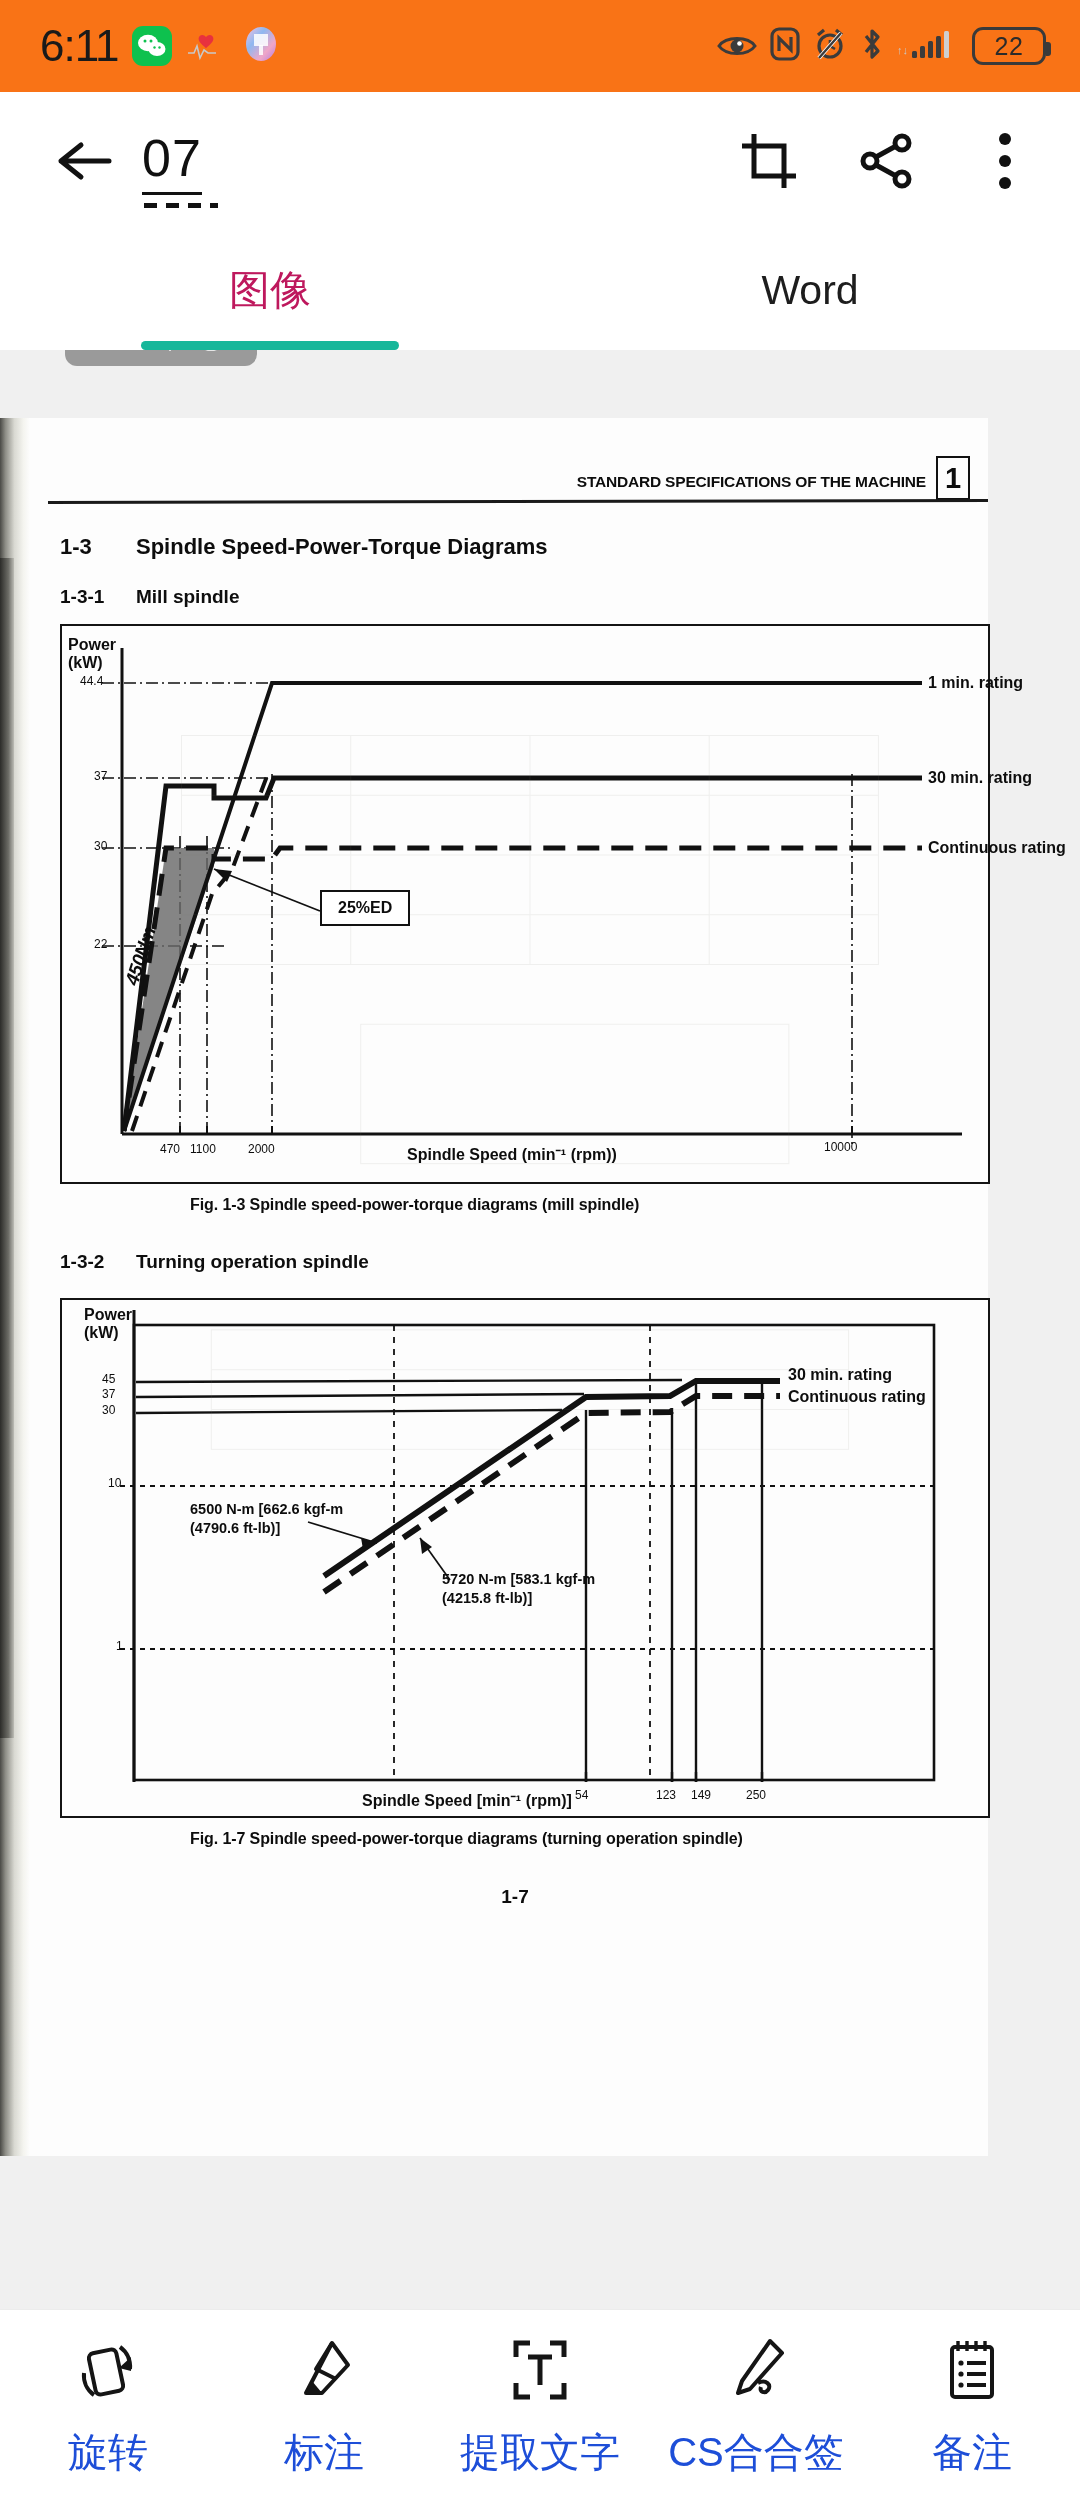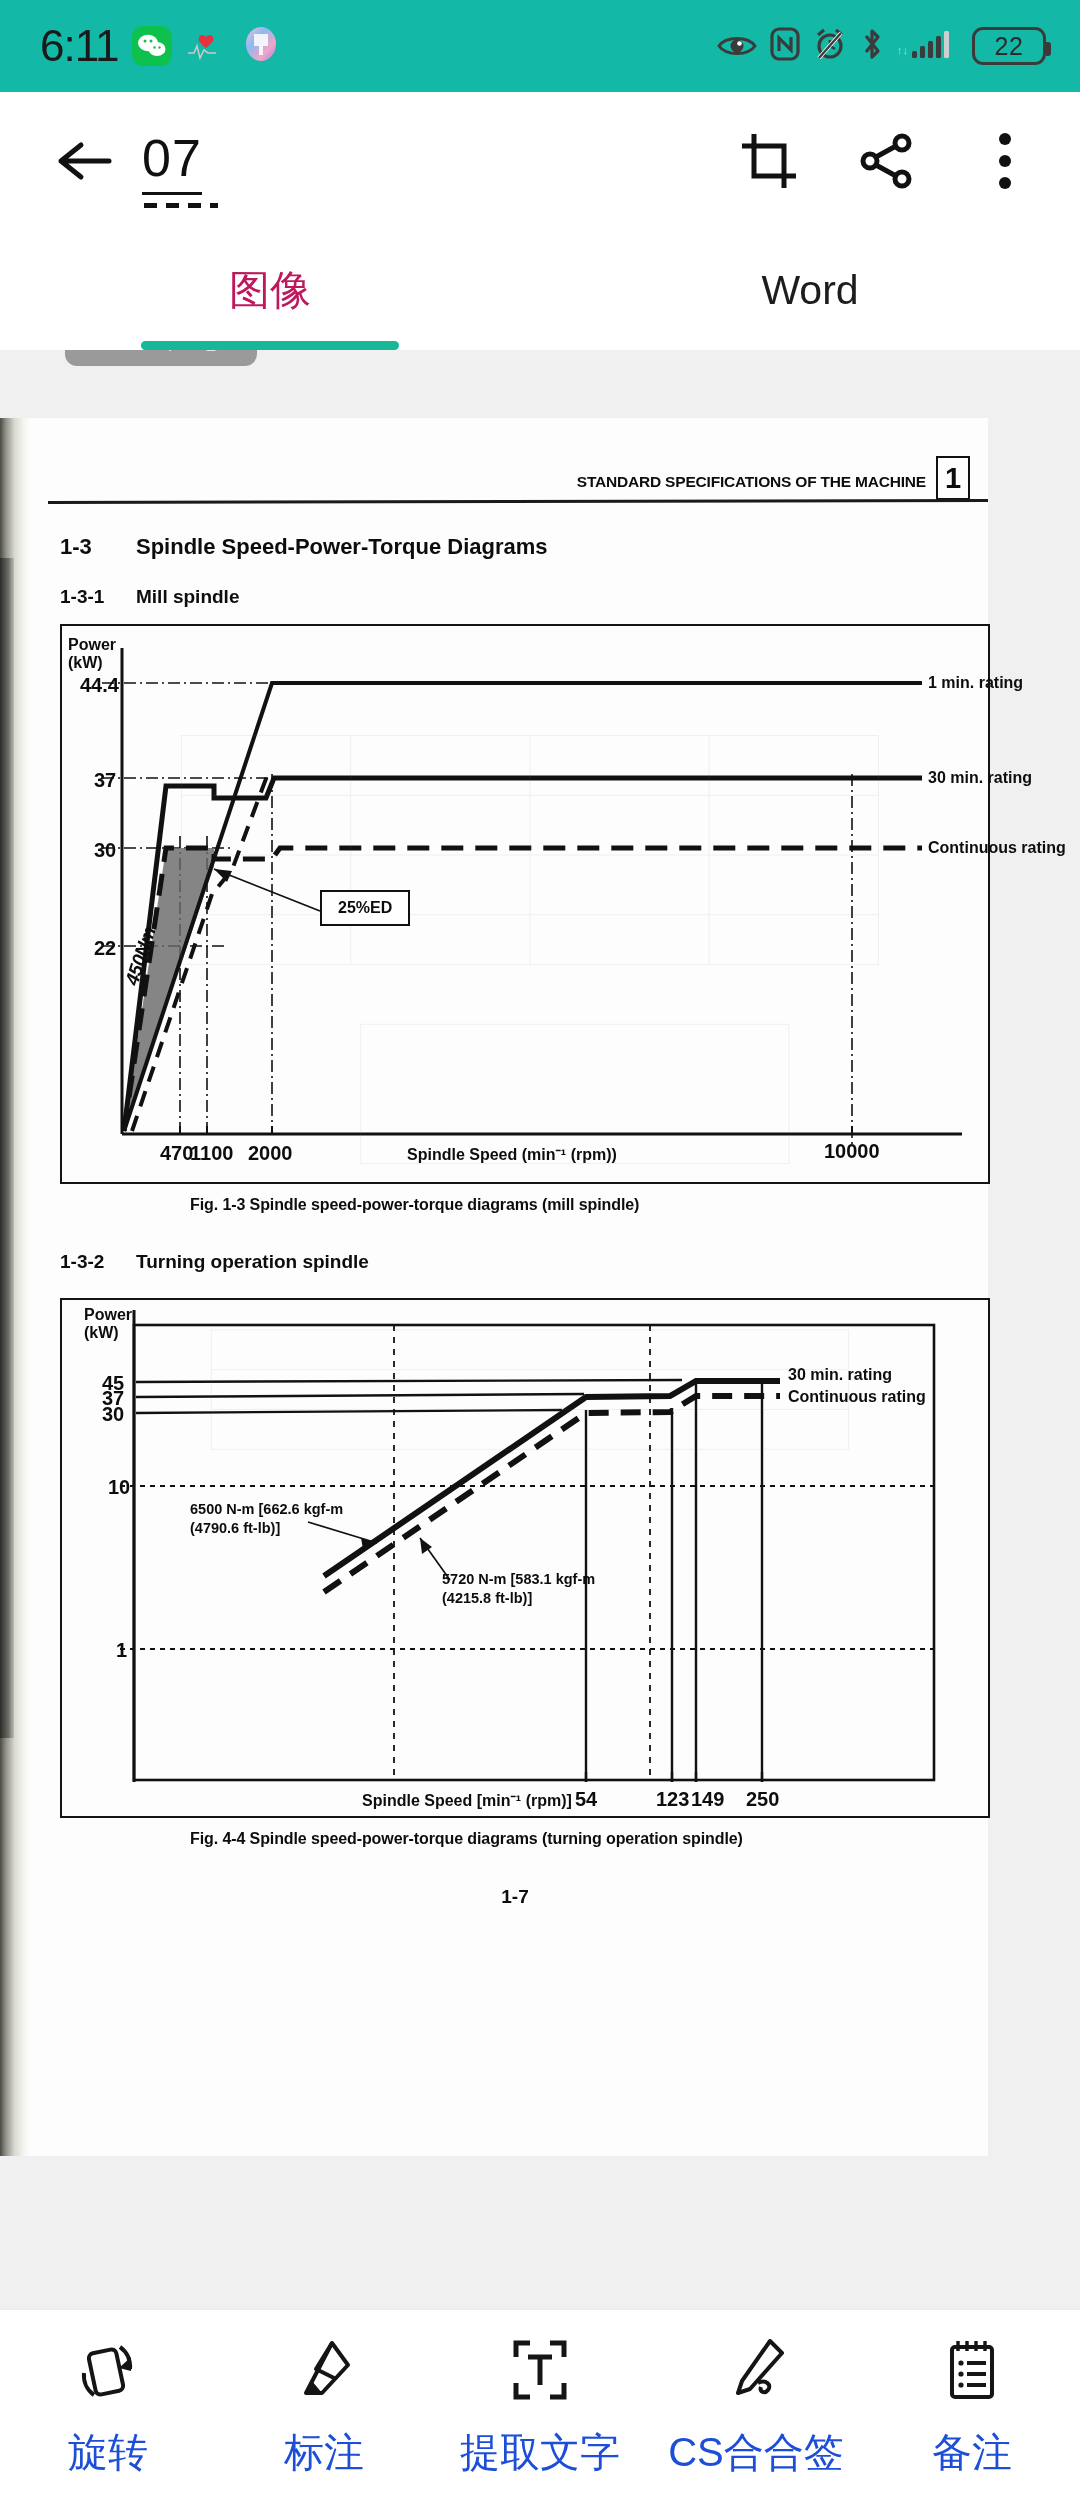--- a/index.html
+++ b/index.html
@@ -9,21 +9,21 @@
     background:#ffffff;
     overflow:hidden;
     position:relative;
   }
 
   
   .statusbar{
     height:92px; width:1080px;
     display:flex; align-items:center;
     padding:0 34px 0 40px;
-    background:#14b8a6;
+    background:#f97316;
   }
   .sb-left{ display:flex; align-items:center; gap:14px; }
   .sb-time{ font-size:44px; color:#1a1a1a; letter-spacing:-1px; font-weight:400; }
   .sb-right{ margin-left:auto; display:flex; align-items:center; gap:13px; }
   .wechat-ico{
     width:40px;height:40px;border-radius:11px;background:#0ec14e;
     display:flex;align-items:center;justify-content:center;
   }
   .heart-ico{ width:42px;height:30px;position:relative; }
   .icon-dark{ display:block; }
@@ -133,21 +133,21 @@
     filter:blur(.2px);
   }
 
   .fig-cap{ position:absolute;font-size:16px;font-weight:bold;letter-spacing:-0.1px; }
   #cap1{ left:150px;top:758px; }
   #cap2{ left:150px;top:1392px; }
   .page-no{ position:absolute;left:0;top:1448px;width:950px;text-align:center;font-size:19px;font-weight:bold; }
 
   
   .ax-title{ position:absolute;font-size:16px;font-weight:bold;line-height:1.15; }
-  .ax-tick{ position:absolute;font-size:20px;font-weight:bold; }
+  .ax-tick{ position:absolute;font-size:12px;font-weight:normal; }
   .leg{ position:absolute;font-size:16px;font-weight:bold;white-space:nowrap; }
   .annot{ position:absolute;font-size:14.5px;font-weight:bold;line-height:1.28;white-space:nowrap; }
   .ed-box{
     position:absolute;border:2px solid #111;background:#fff;
     padding:7px 16px;font-size:16px;font-weight:bold;
   }
   .nm-label{
     position:absolute;font-size:19px;font-weight:bold;font-style:italic;
     transform:rotate(-72deg);transform-origin:left bottom;letter-spacing:-0.5px;
   }
@@ -467,21 +467,21 @@
         <div class="leg" style="left:726px;top:66px;">30 min. rating</div>
         <div class="leg" style="left:726px;top:88px;">Continuous rating</div>
 
         <div class="ax-tick" style="left:513px;top:488px;">54</div>
         <div class="ax-tick" style="left:594px;top:488px;">123</div>
         <div class="ax-tick" style="left:629px;top:488px;">149</div>
         <div class="ax-tick" style="left:684px;top:488px;">250</div>
         <div class="ax-title" style="left:300px;top:492px;font-weight:bold;">Spindle Speed [min⁻¹ (rpm)]</div>
       </div>
 
-      <div class="fig-cap" id="cap2">Fig. 4-4   Spindle speed-power-torque diagrams (turning operation spindle)</div>
+      <div class="fig-cap" id="cap2">Fig. 1-7   Spindle speed-power-torque diagrams (turning operation spindle)</div>
       <div class="page-no">1-7</div>
     </div>
   </div>
 
   <div class="page-badge" style="top:-46px;">
     <span class="pb-text">7/12</span>
     <span class="pb-divider"></span>
     <span class="ocr-chip">
       <svg width="46" height="46" viewBox="0 0 46 46">
         <path d="M9 16 A17 17 0 0 1 37 16" fill="none" stroke="#fff" stroke-width="3"></path>

